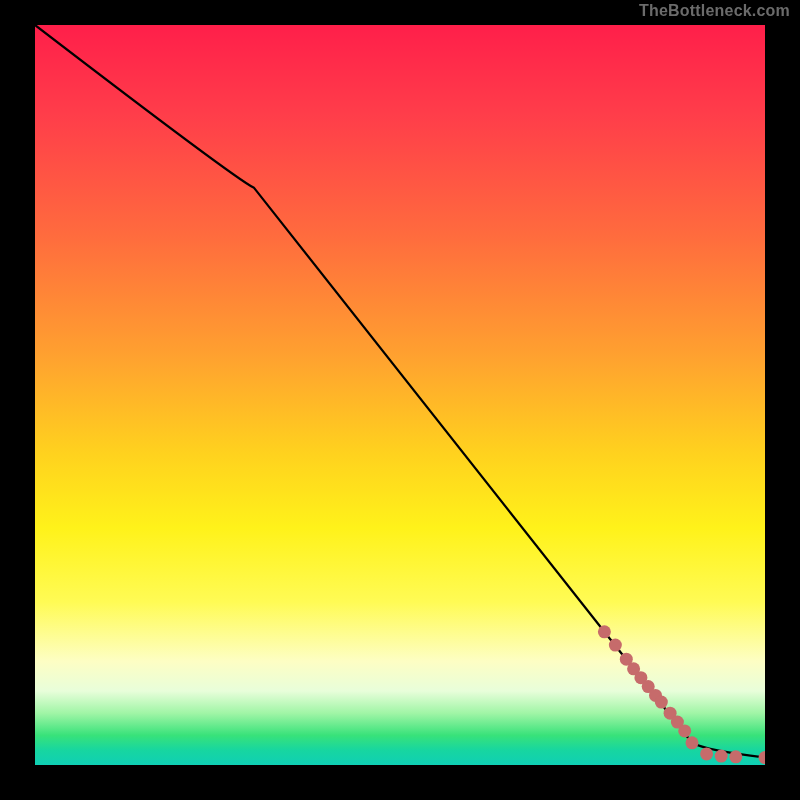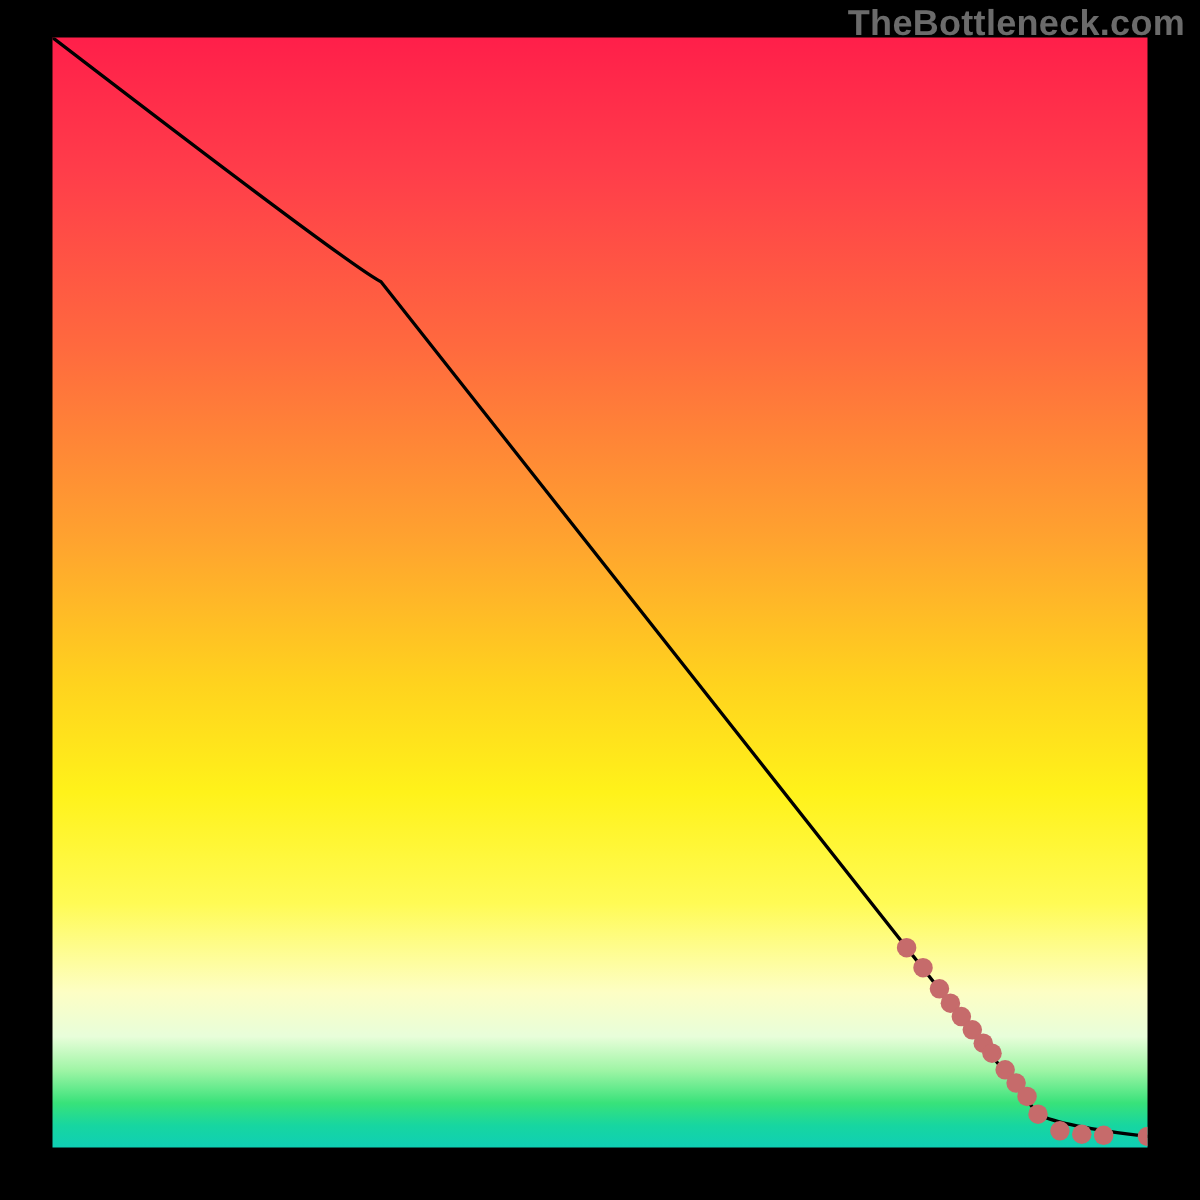--- a/index.html
+++ b/index.html
@@ -15,21 +15,21 @@
     position: relative;
     width: 800px;
     height: 800px;
     background: #000;
   }
   .watermark {
     position: absolute;
     top: 2px;
     right: 10px;
     color: #6b6b6b;
-    font-size: 24px;
+    font-size: 16px;
     font-weight: 600;
     letter-spacing: 0.2px;
     z-index: 50;
   }
   .plot {
     position: absolute;
     left: 35px;
     top: 25px;
     width: 730px;
     height: 740px;

